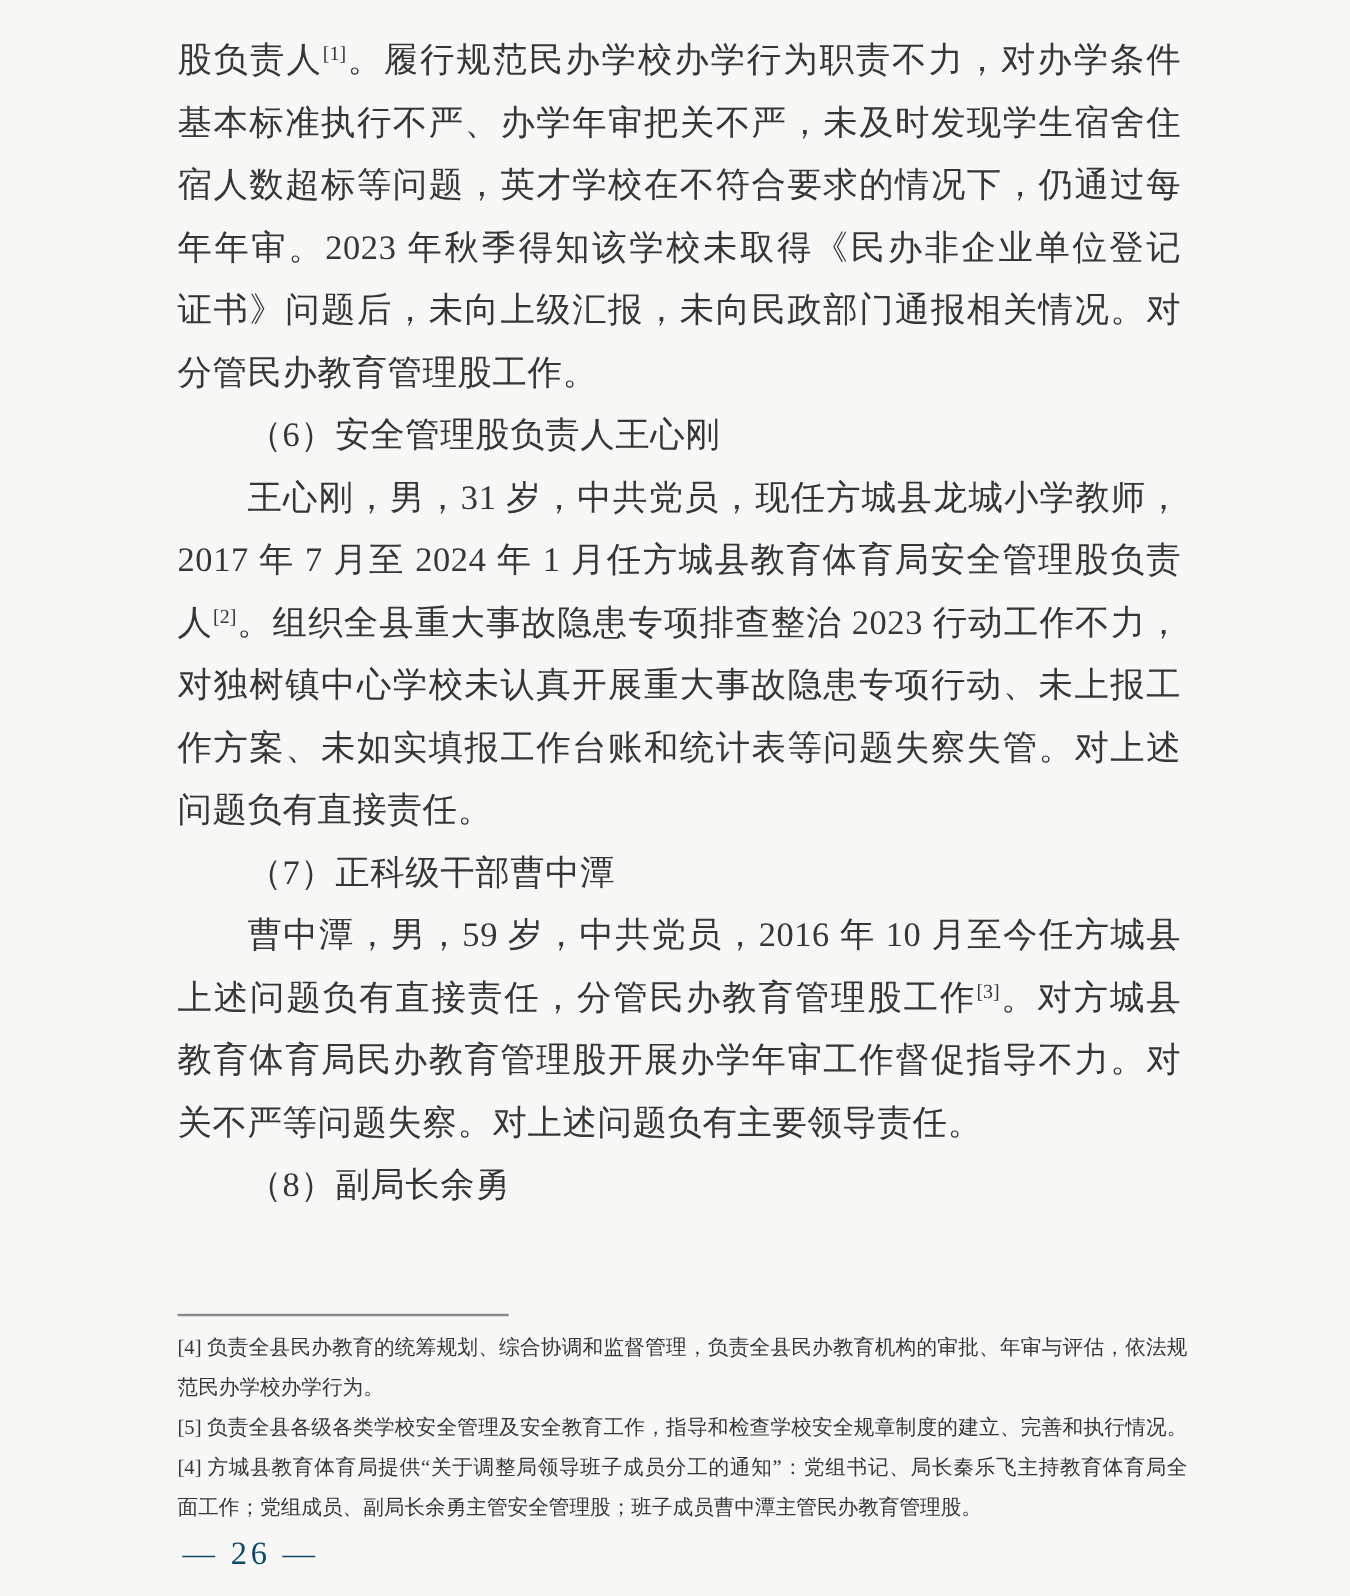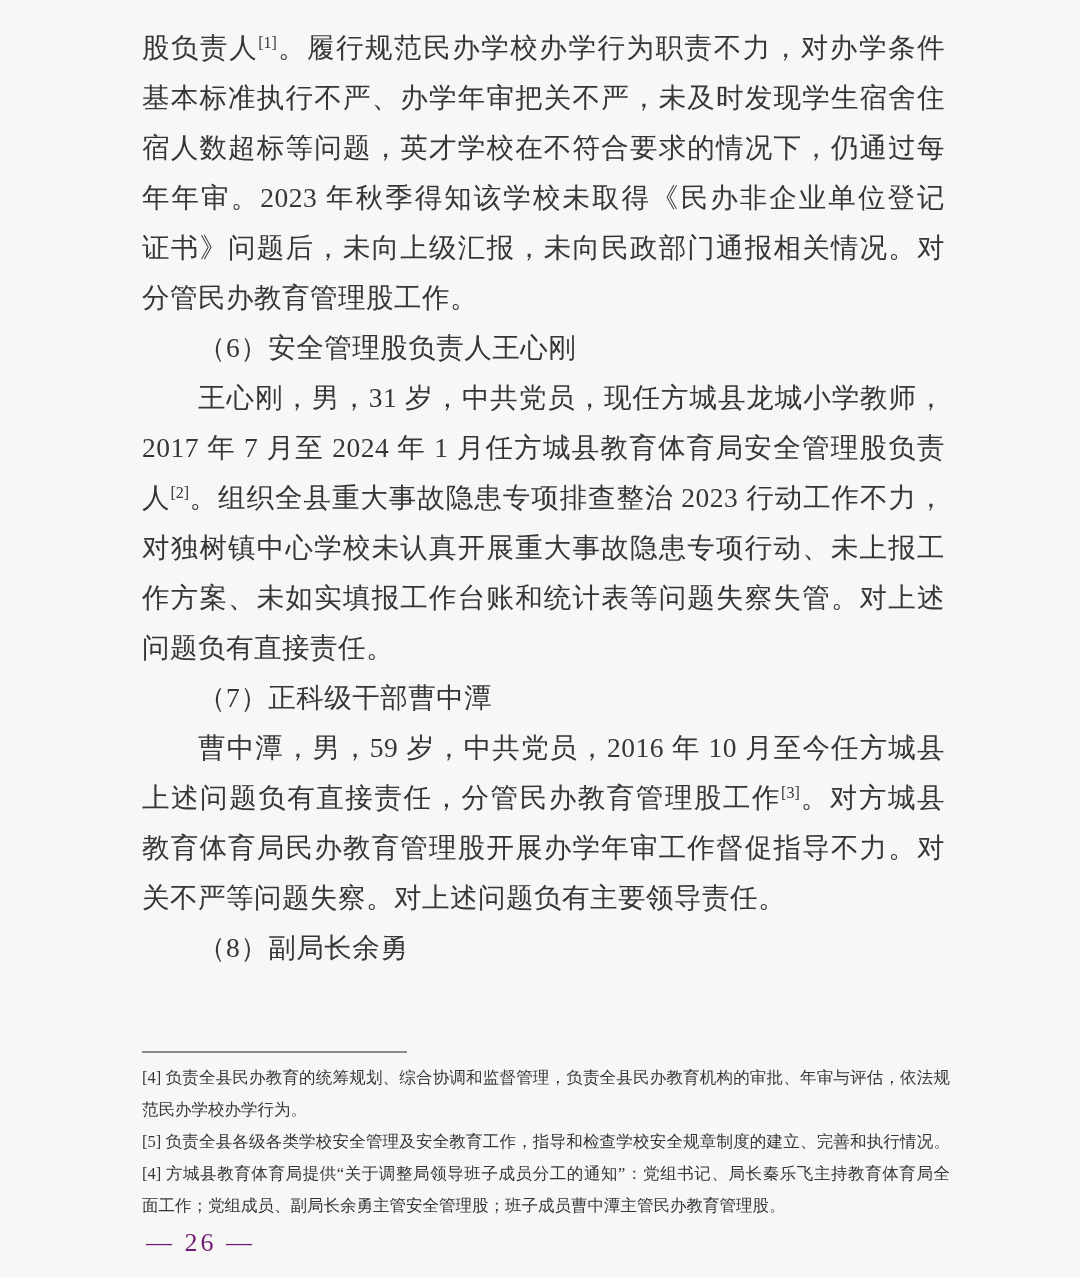--- a/index.html
+++ b/index.html
@@ -56,21 +56,21 @@
     text-align: justify;
     text-align-last: justify;
     text-justify: inter-character;
   }
 
   .page-number {
     position: absolute;
     left: 146px; top: 1228px;
     font-size: 26px;
     letter-spacing: 3px;
-    color: #701a75;
+    color: #0c4a6e;
   }
 </style>
 </head>
 <body>
 
 <div class="page">
 
   <div class="body-text">
     <div class="line justify"><span>股负责人</span><sup>[1]</sup><span>。履行规范民办学校办学行为职责不力，对办学条件</span></div>
     <div class="line justify">基本标准执行不严、办学年审把关不严，未及时发现学生宿舍住</div>

